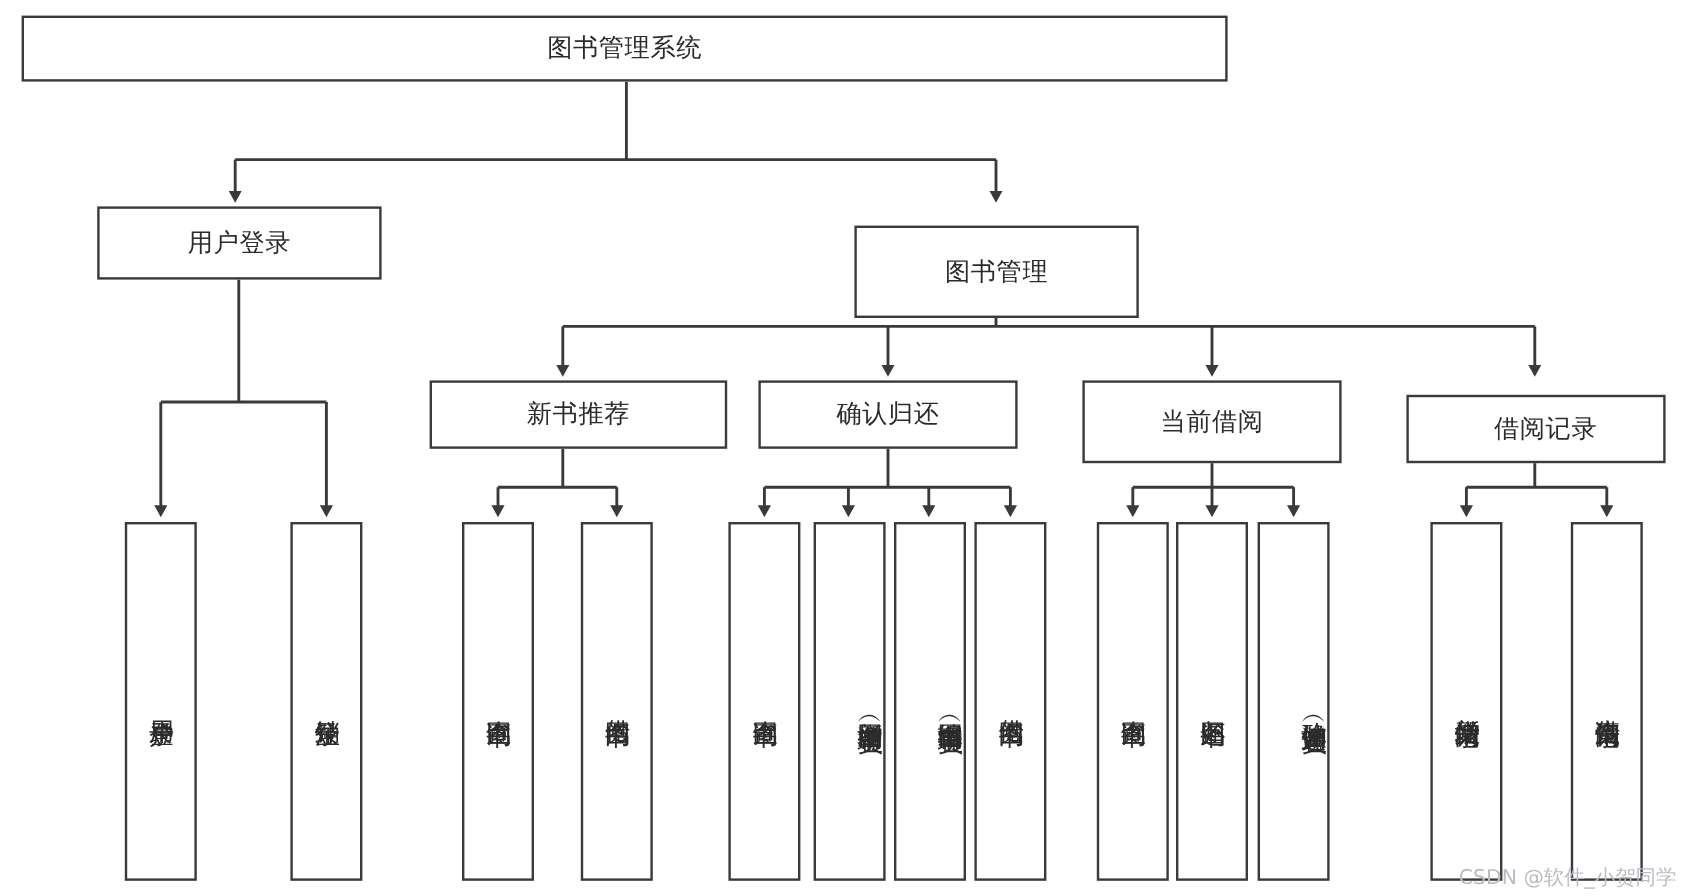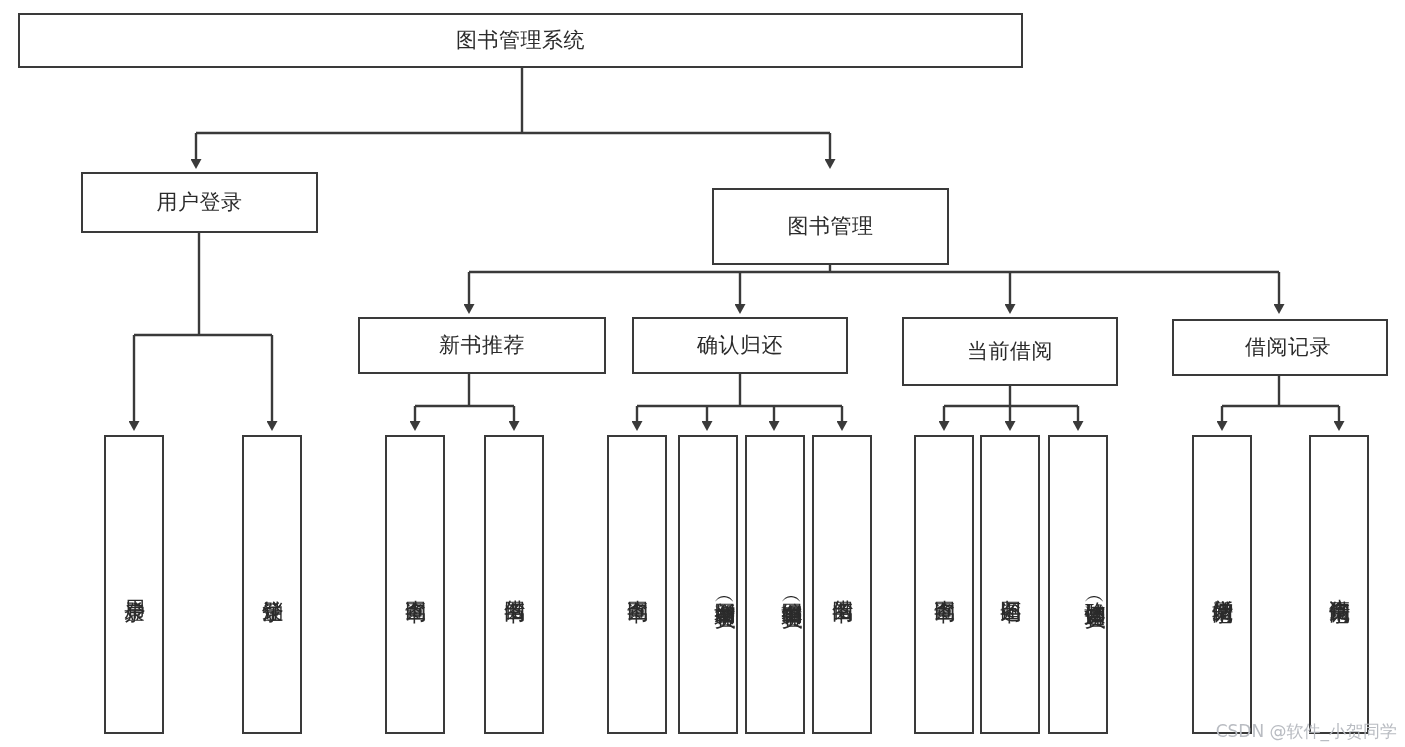--- a/index.html
+++ b/index.html
@@ -123,21 +123,21 @@
   </svg>
 
   <div class="node h" style="left:18px; top:13px; width:1005px; height:55px;">图书管理系统</div>
 
   <div class="node h" style="left:81px; top:172px; width:237px; height:61px;">用户登录</div>
   <div class="node h" style="left:712px; top:172px; width:237px; height:77px;margin-top:16px;">图书管理</div>
 
   <div class="node h" style="left:358px; top:317px; width:248px; height:57px;">新书推荐</div>
   <div class="node h" style="left:632px; top:317px; width:216px; height:57px;">确认归还</div>
   <div class="node h" style="left:902px; top:317px; width:216px; height:69px;">当前借阅</div>
-  <div class="node h" style="left:1172px; top:319px; width:216px; height:57px;padding-left:16px;">借阅记录</div>
+  <div class="node h" style="left:1172px; top:329px; width:216px; height:57px;padding-left:16px;">借阅记录</div>
 
   <div class="node v mid" style="left:104px; top:435px; width:60px; height:299px;">用户登录</div>
   <div class="node v mid" style="left:242px; top:435px; width:60px; height:299px;">注销登录</div>
 
   <div class="node v mid" style="left:385px; top:435px; width:60px; height:299px;">查询图书</div>
   <div class="node v mid" style="left:484px; top:435px; width:60px; height:299px;">借阅图书</div>
 
   <div class="node v mid" style="left:607px; top:435px; width:60px; height:299px;">查询图书</div>
   <div class="node v" style="left:678px; top:435px; width:60px; height:299px;">新增图书（管理员）</div>
   <div class="node v" style="left:745px; top:435px; width:60px; height:299px;">编辑图书（管理员）</div>

